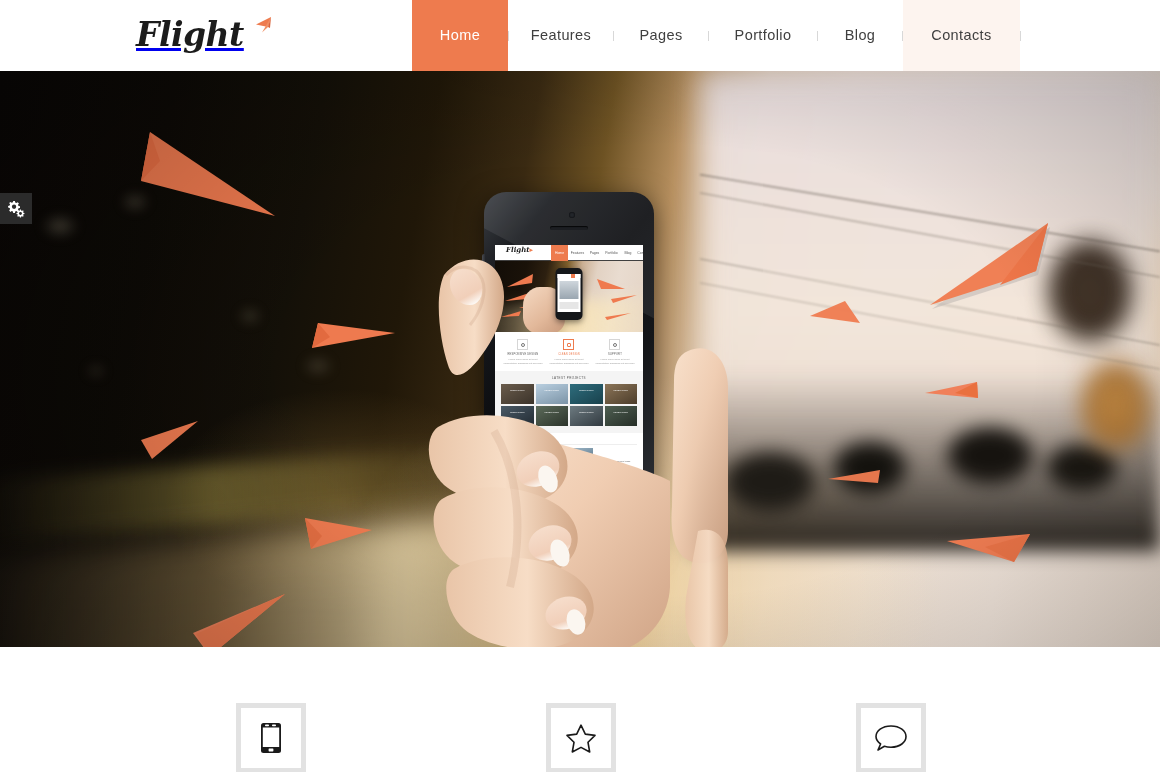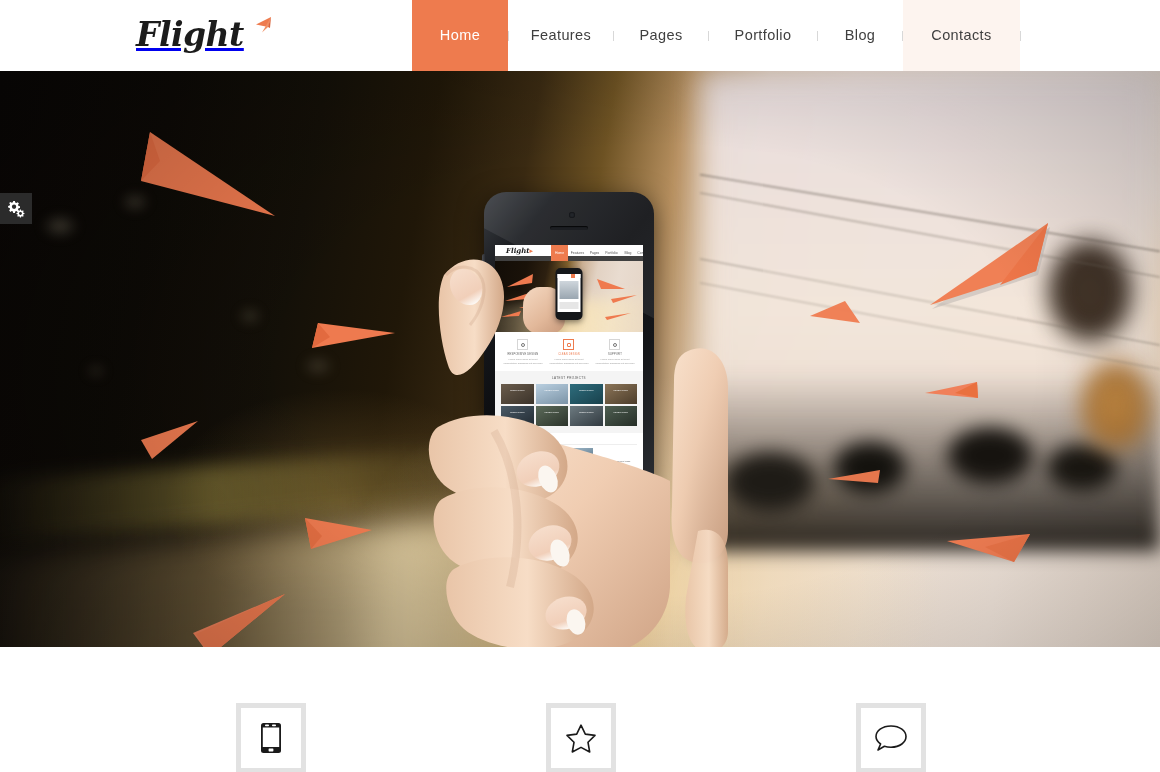--- a/index.html
+++ b/index.html
@@ -128,22 +128,22 @@
     background:linear-gradient(180deg,#3a3d43,#16181b);
     box-shadow:inset 0 1px 2px rgba(255,255,255,.18); }
   .phone-home:after { content:""; position:absolute; left:50%; top:50%;
     transform:translate(-50%,-50%); width:11px; height:11px; border-radius:2px;
     border:1.4px solid #8b8f96; }
   .phone-btn { position:absolute; left:-2px; width:3px; border-radius:2px 0 0 2px;
     background:linear-gradient(90deg,#4a4d53,#2a2c31); }
 
   
   .mini { position:absolute; inset:0; background:#fff; }
-  .mini-nav { height:16px; background:#fff; display:flex; align-items:center;
-    border-bottom:5px solid #404040; position:relative; }
+  .mini-nav { height:16px; background:#fff; display:flex; 
+    border-bottom:1px solid #404040; position:relative; }
   .mini-logo { font-family:"DejaVu Serif", serif; font-style:italic; font-weight:700;
     font-size:7px; color:#222; margin-left:11px; }
   .mini-logo i { color:#ee7b4e; font-style:normal; }
   .mini-menu { position:absolute; left:56px; top:0; height:16px; display:flex;
     align-items:stretch; }
   .mini-menu div { display:flex; align-items:center; justify-content:center;
     font-size:3.4px; color:#555; }
   .mini-menu div.on { background:#ee7b4e; color:#fff; }
   .mini-hero { height:71px; position:relative; overflow:hidden;
     background:linear-gradient(102deg,#120d07 0%,#1a1209 20%,#2d2010 33%,#7e5f2c 45%,

